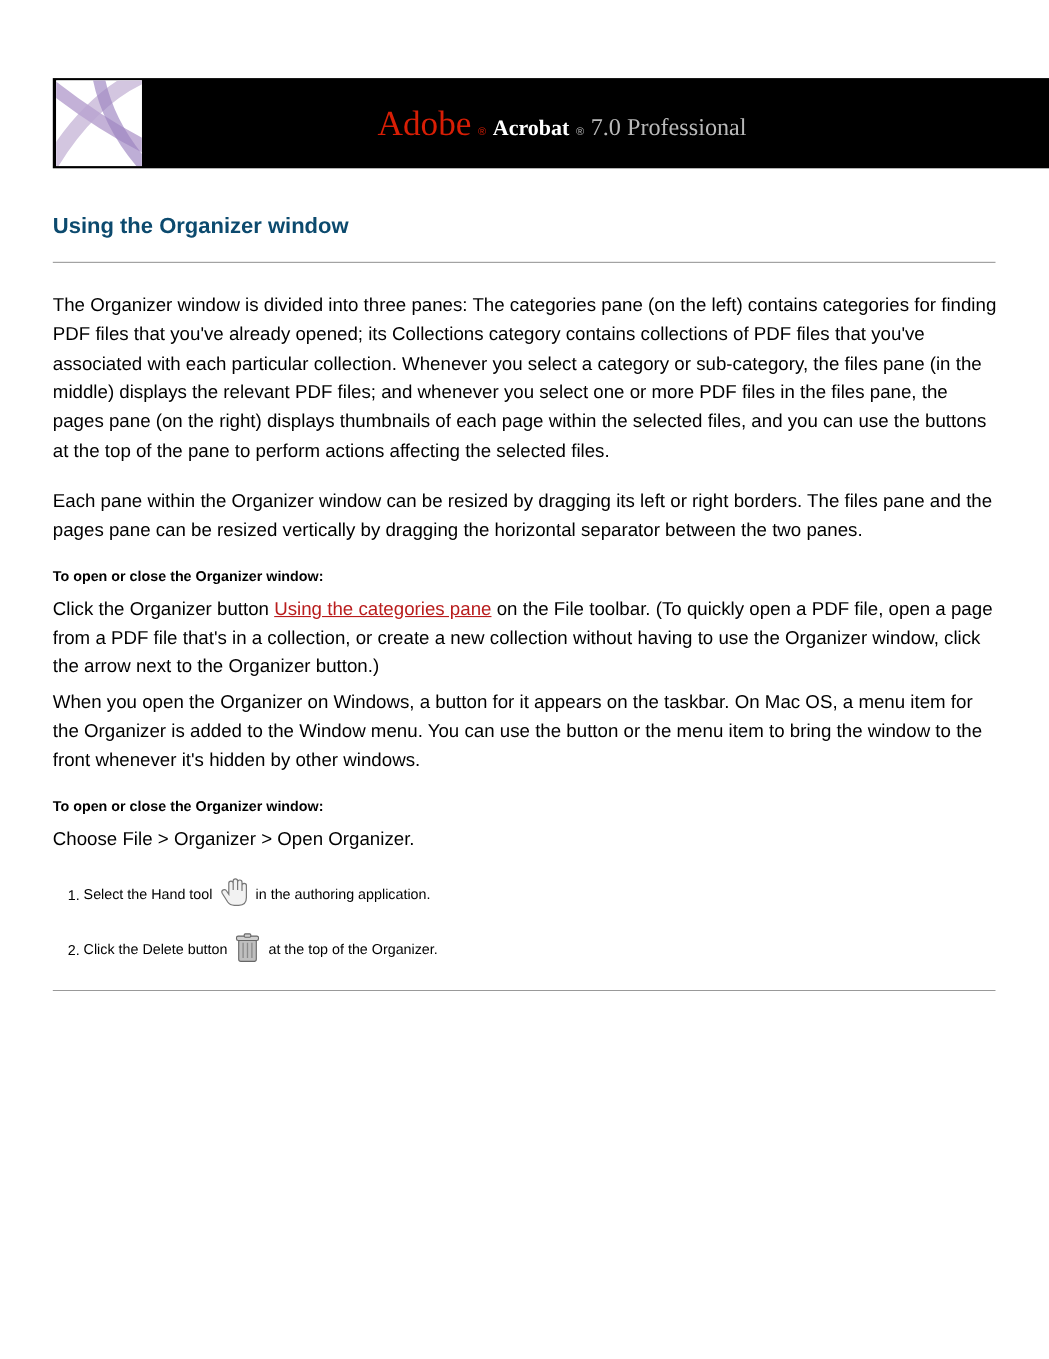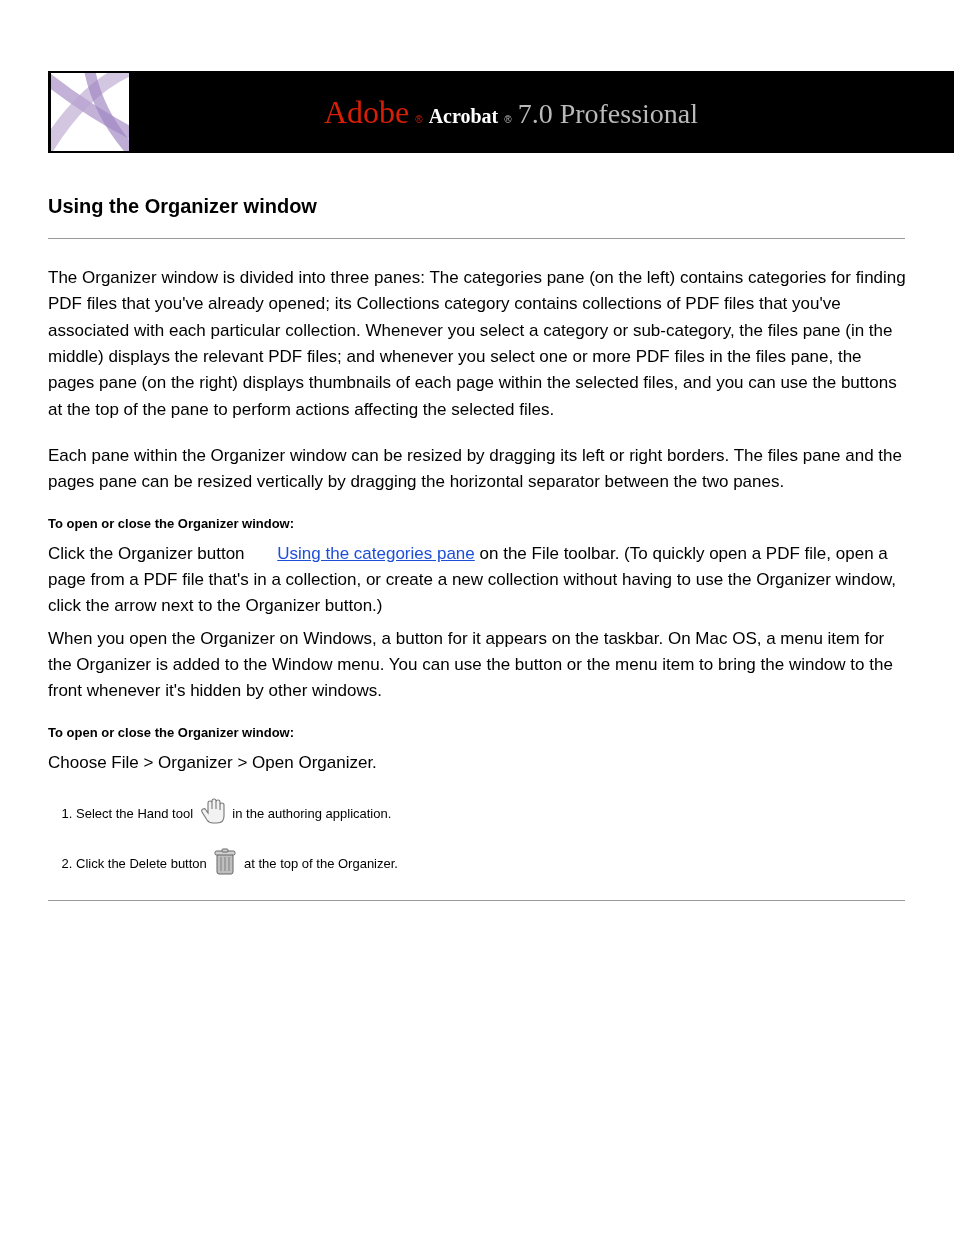--- a/index.html
+++ b/index.html
@@ -32,31 +32,31 @@
       flex: 1;
       text-align: center;
       display: flex;
       align-items: baseline;
       justify-content: center;
       gap: 6px;
       padding-right: 80px;
     }
     .banner-adobe { color: #d81e05; font-size: 32px; font-family: Georgia, serif; }
     .banner-acrobat { color: #fff; font-size: 20px; font-weight: bold; font-family: Georgia, serif; }
-    .banner-suffix { color: #b9b9b9; font-size: 28px; font-family: Georgia, serif; }
+    .banner-suffix { color: #b9b9b9; font-size: 22px; font-family: Georgia, serif; }
     .banner-reg { font-size: 10px; vertical-align: super; }
     .content {
       width: 859px;
       margin: 0 0 0 48px;
       padding-top: 42px;
     }
     .heading {
       font-size: 20px;
       font-weight: bold;
-      color: #000000;
+      color: #0c4a6e;
       margin-bottom: 20px;
     }
     hr.rule {
       border: none;
       border-top: 1px solid #999;
       margin-bottom: 26px;
       width: 857px;
     }
     .para {
       font-size: 17px;
@@ -65,23 +65,22 @@
       margin-bottom: 20px;
     }
     .para.nmb { margin-bottom: 6px; }
     .subhead {
       font-size: 13px;
       font-weight: bold;
       margin-top: 20px;
       margin-bottom: 10px;
     }
     .xref {
-      color: #1d4ed8;
+      color: #b91c1c;
       text-decoration: underline;
-      margin-left: 28px;
     }
     ol.steps {
       list-style: decimal;
       margin: 0 0 18px 28px;
       font-size: 13px;
       line-height: 1.55;
     }
     ol.steps li { margin-bottom: 14px; }
     .hand-icon, .trash-icon {
       display: inline-block;

